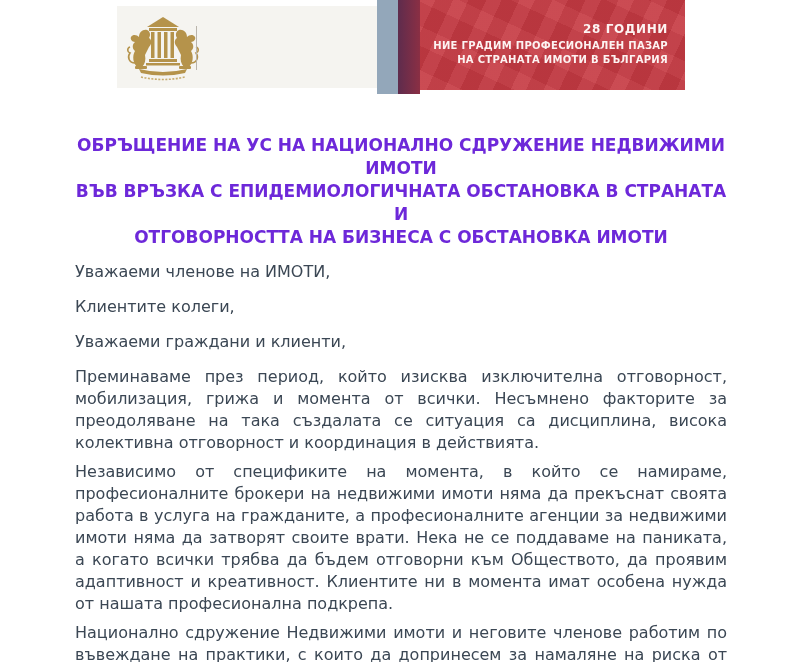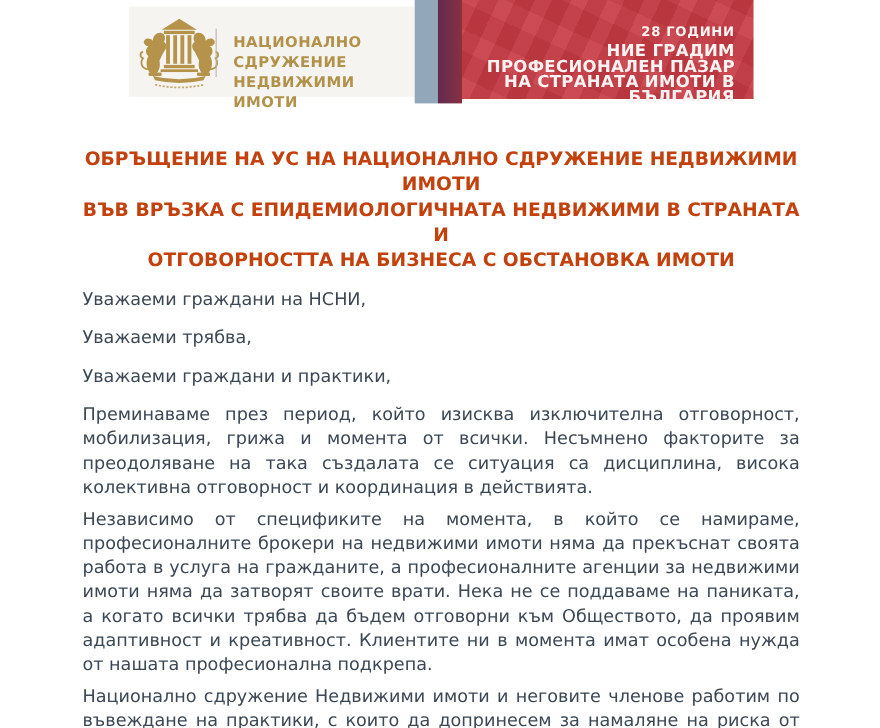--- a/index.html
+++ b/index.html
@@ -76,37 +76,37 @@
     box-sizing: border-box;
     padding: 20px 17px 0 0;
   }
   .banner-years {
     font-size: 12px;
     font-weight: bold;
     letter-spacing: 0.6px;
     line-height: 19px;
   }
   .banner-line {
-    font-size: 15px;
+    font-size: 10px;
     font-weight: bold;
     letter-spacing: 0.3px;
     line-height: 14px;
   }
 
   
   .content {
     padding: 0 73px 0 75px;
     color: #3b4754;
     font-size: 16px;
     line-height: 22px;
   }
   .doc-title {
     margin: 40px 0 12px 0;
     text-align: center;
-    color: #c2410c;
+    color: #6d28d9;
     font-weight: bold;
     font-size: 17px;
     line-height: 23px;
   }
   .greeting {
     margin: 0 0 13px 0;
     text-align: left;
   }
   .para {
     margin: 0 0 7px 0;
@@ -147,46 +147,42 @@
               <rect x="12" y="55" width="12" height="3" rx="1"></rect>
             </g>
 
             <path d="M16 58 Q40 64 64 58 L62 62 Q40 67 18 62 Z"></path>
 
             <path d="M18 66 Q40 71 62 66" fill="none" stroke="#c7ab6d" stroke-width="1.6" stroke-dasharray="2 1.5"></path>
           </g>
         </svg>
       </div>
       <div class="logo-divider"></div>
-      <div class="logo-text">
-        <div>НАЦИОНАЛНО СДРУЖЕНИЕ</div>
-        <div>НЕДВИЖИМИ ИМОТИ</div>
-      </div>
     </div>
 
     <div class="band-blue"></div>
     <div class="band-maroon"></div>
 
     <div class="red-banner">
       <div class="banner-years">28 ГОДИНИ</div>
       <div class="banner-line">НИЕ ГРАДИМ ПРОФЕСИОНАЛЕН ПАЗАР</div>
       <div class="banner-line">НА СТРАНАТА ИМОТИ В БЪЛГАРИЯ</div>
     </div>
   </div>
 
   <div class="content">
 
     <div class="doc-title">
       <div>ОБРЪЩЕНИЕ НА УС НА НАЦИОНАЛНО СДРУЖЕНИЕ НЕДВИЖИМИ ИМОТИ</div>
-      <div>ВЪВ ВРЪЗКА С ЕПИДЕМИОЛОГИЧНАТА НЕДВИЖИМИ В СТРАНАТА И</div>
+      <div>ВЪВ ВРЪЗКА С ЕПИДЕМИОЛОГИЧНАТА ОБСТАНОВКА В СТРАНАТА И</div>
       <div>ОТГОВОРНОСТТА НА БИЗНЕСА С ОБСТАНОВКА ИМОТИ</div>
     </div>
 
-    <p class="greeting">Уважаеми граждани на НСНИ,</p>
-    <p class="greeting">Уважаеми трябва,</p>
-    <p class="greeting">Уважаеми граждани и практики,</p>
+    <p class="greeting">Уважаеми членове на ИМОТИ,</p>
+    <p class="greeting">Клиентите колеги,</p>
+    <p class="greeting">Уважаеми граждани и клиенти,</p>
 
     <p class="para">Преминаваме през период, който изисква изключителна отговорност, мобилизация, грижа и момента от всички. Несъмнено факторите за преодоляване на така създалата се ситуация са дисциплина, висока колективна отговорност и координация в действията.</p>
     <p class="para">Независимо от спецификите на момента, в който се намираме, професионалните брокери на недвижими имоти няма да прекъснат своята работа в услуга на гражданите, а професионалните агенции за недвижими имоти няма да затворят своите врати. Нека не се поддаваме на паниката, а когато всички трябва да бъдем отговорни към Обществото, да проявим адаптивност и креативност. Клиентите ни в момента имат особена нужда от нашата професионална подкрепа.</p>
     <p class="para">Национално сдружение Недвижими имоти и неговите членове работим по въвеждане на практики, с които да допринесем за намаляне на риска от разпространение на коронавирус COVID-19 и опазване здравето на нашите клиенти, служители и колеги. Те са насочени и към ограничаване на физическите контакти и броя на срещите, които са необходими за сключването на всяка сделка. В тази връзка препоръчваме:</p>
 
   </div>
 </div>
 
 </body></html>

